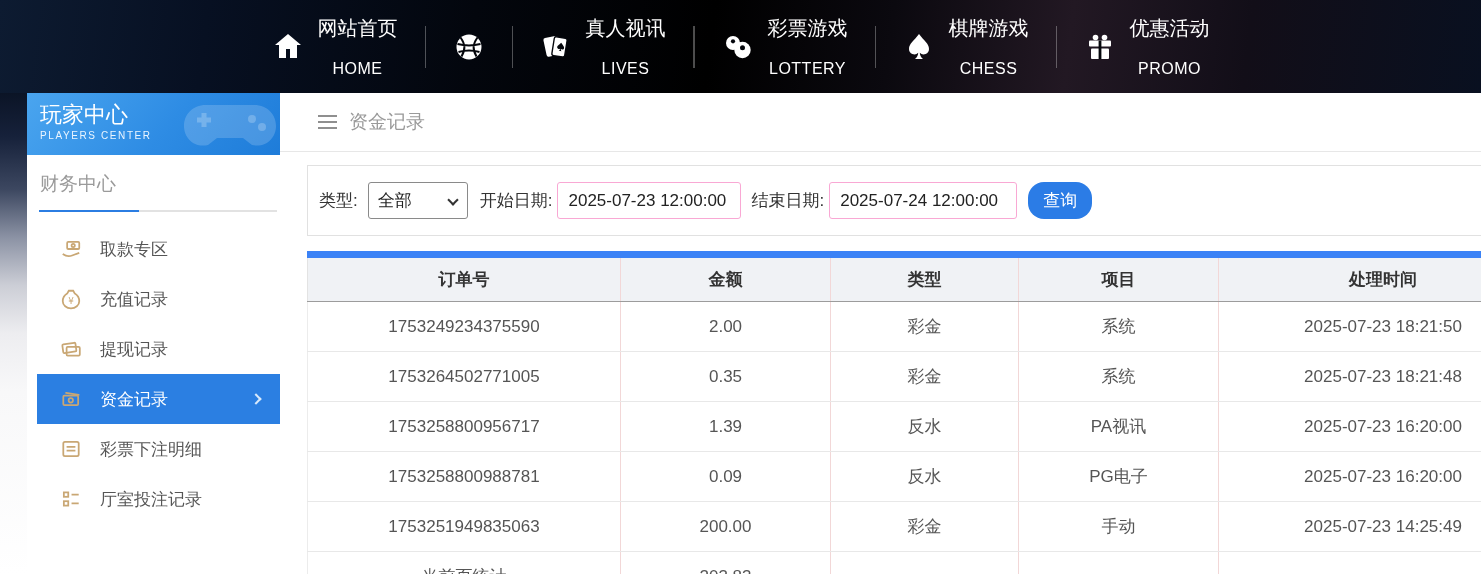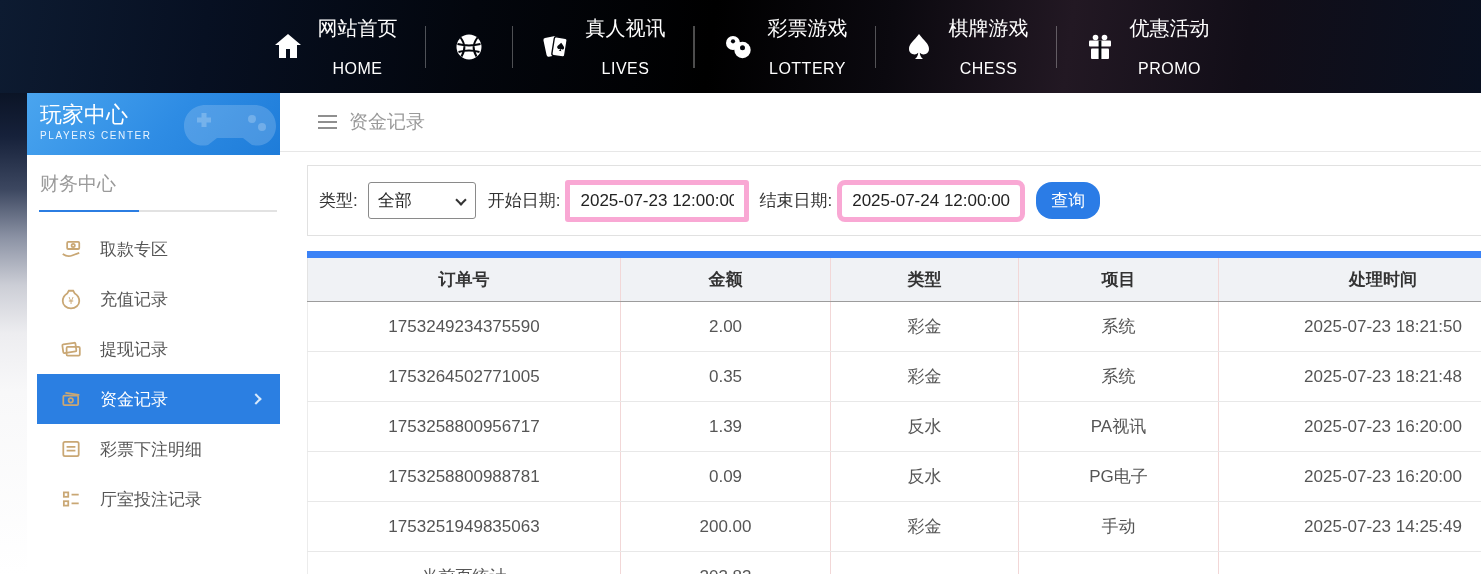--- a/index.html
+++ b/index.html
@@ -43,29 +43,29 @@
   .main-head { height:59px; border-bottom:1px solid #e7e7e7; display:flex; align-items:center; padding-left:38px; }
   .burger { width:19px; margin-right:12px; }
   .burger i { display:block; height:2.5px; background:#8f8f8f; margin-bottom:3.5px; }
   .burger i:last-child { margin-bottom:0; }
   .page-title { color:#9a9a9a; font-size:19px; }
 
   .filter-panel { position:absolute; left:27px; top:72px; width:1260px; height:71px;
     border:1px solid #e1e1e1; display:flex; align-items:center; padding-left:11px; background:#fff; }
   .f-label { font-size:17px; color:#333; white-space:nowrap; }
   .sel-wrap { position:relative; margin-left:10px; }
-  .type-select { width:108px; height:37px; border:1px solid #8a8a8a; border-radius:3px; background:#fff;
+  .type-select { width:100px; height:37px; border:1px solid #8a8a8a; border-radius:3px; background:#fff;
     font-size:17px; color:#222; padding:0 26px 0 9px; appearance:none; -webkit-appearance:none;
     font-family:"Liberation Sans","DejaVu Sans",sans-serif; }
   .sel-arrow { position:absolute; right:11px; top:14px; width:8px; height:8px; pointer-events:none;
     border-right:2px solid #333; border-bottom:2px solid #333; transform:rotate(45deg); }
-  .date-input { height:37px; border:5px solid #f9a8d4; border-radius:3px; font-size:17px; color:#222;
+  .date-input { height:37px; border:1px solid #f9a8d4; border-radius:3px; font-size:17px; color:#222;
     padding:16px 10px; font-family:"Liberation Sans","DejaVu Sans",sans-serif; }
   .start-input { width:184px; margin-left:5px; }
-  .end-input { width:188px; margin-left:5px;border-radius:8px; }
+  .end-input { width:188px; margin-left:5px; }
   .lbl-start { margin-left:12px; }
   .lbl-end { margin-left:10px; }
   .search-btn { margin-left:11px; width:64px; height:37px; background:#2b7ce6; color:#fff; border:none;
     border-radius:16px; font-size:17px; cursor:pointer; font-family:"Liberation Sans","DejaVu Sans",sans-serif; }
 
   .funds-table { position:absolute; left:27px; top:158px; width:1240px; border-collapse:collapse;
     table-layout:fixed; font-size:17px; background:#fff; }
   .funds-table col.c1{width:313px} .funds-table col.c2{width:210px}
   .funds-table col.c3{width:188px} .funds-table col.c4{width:200px}
   .funds-table th { height:47px; background:#f0f2f5; color:#333; font-weight:bold;

